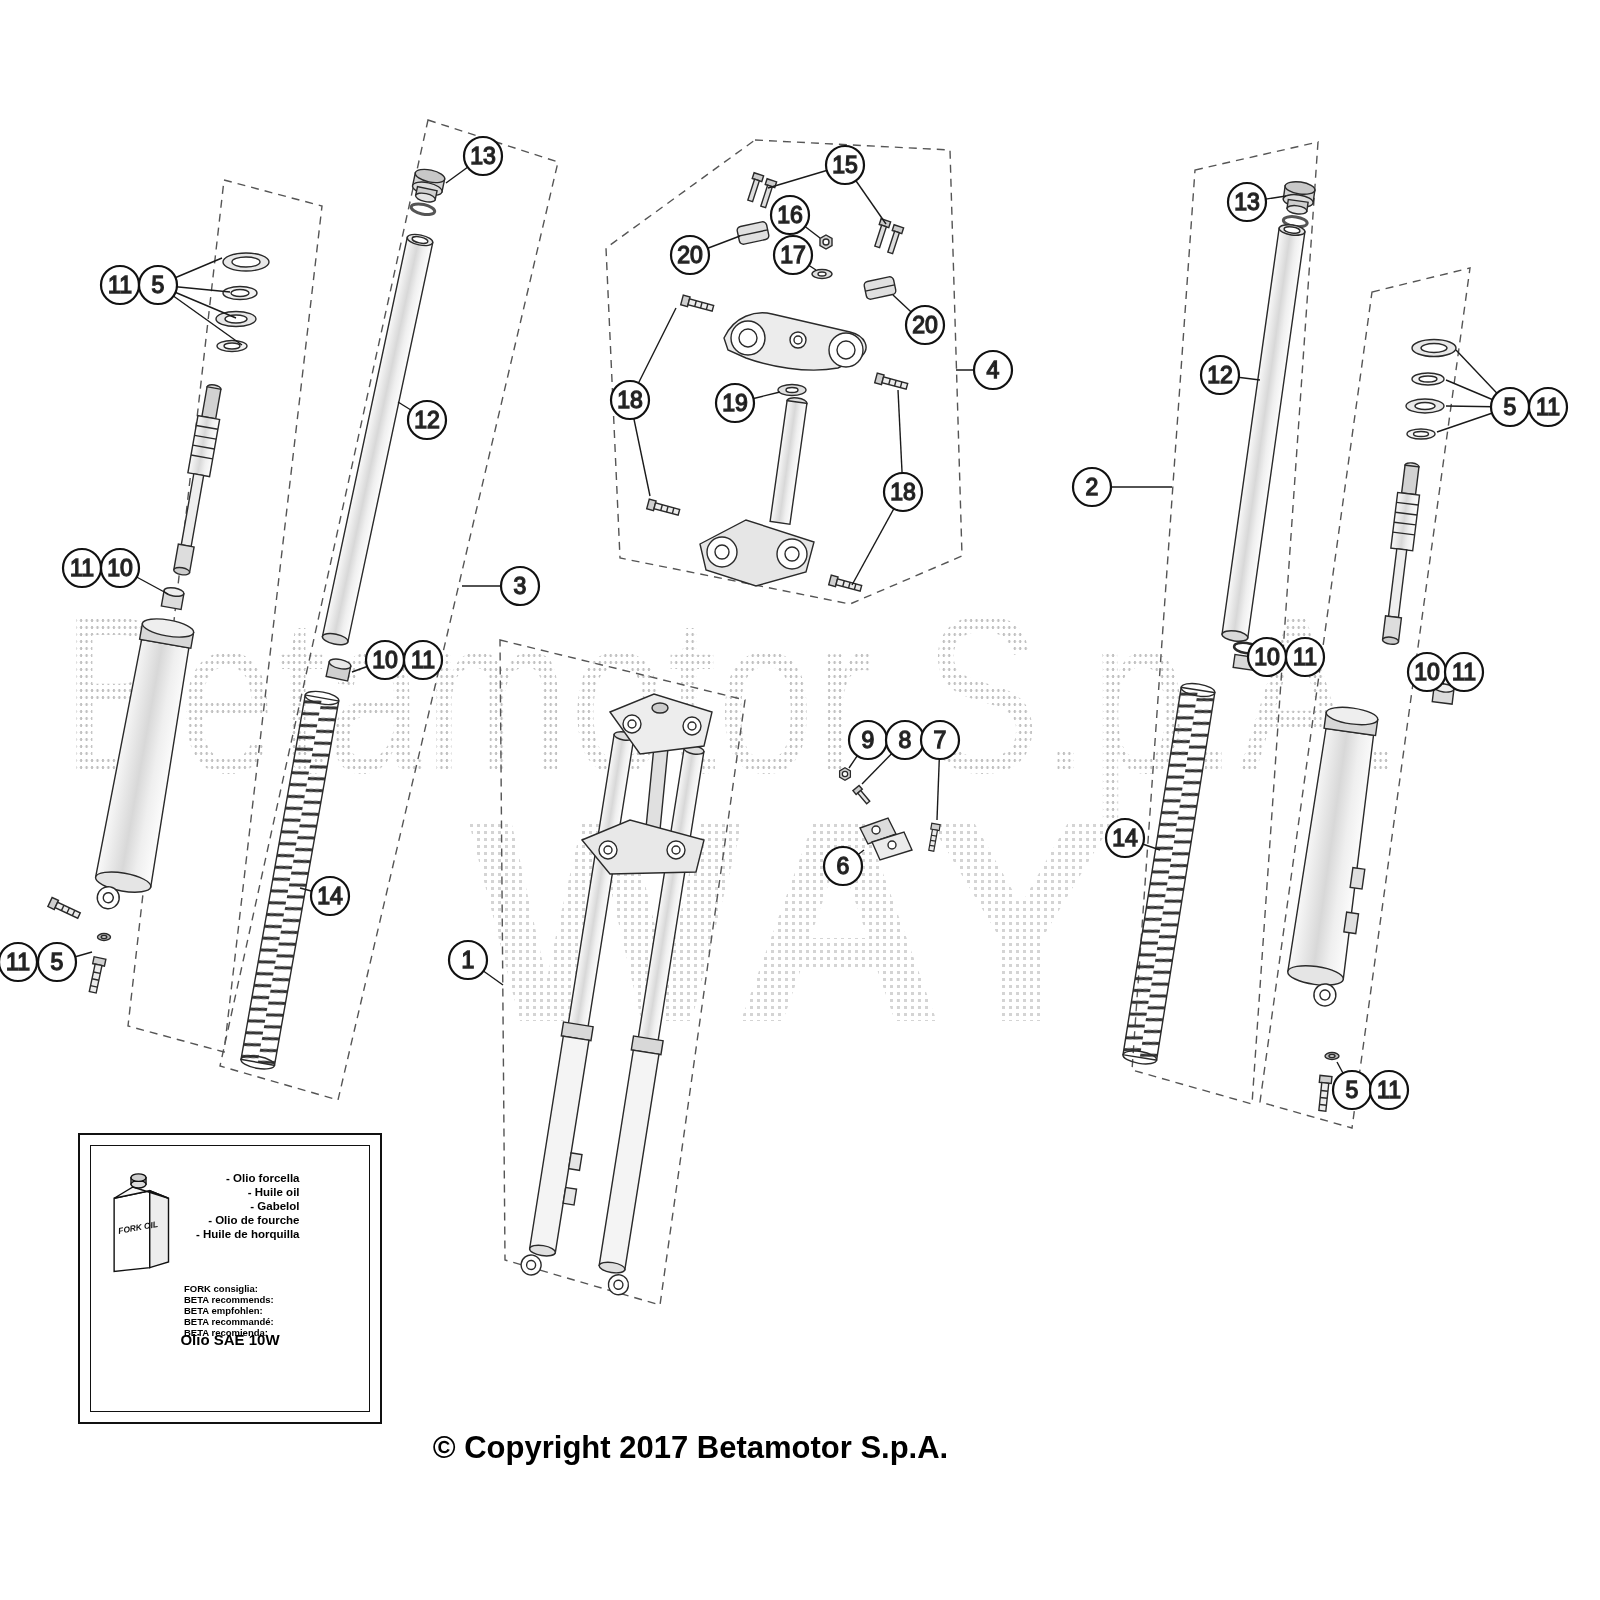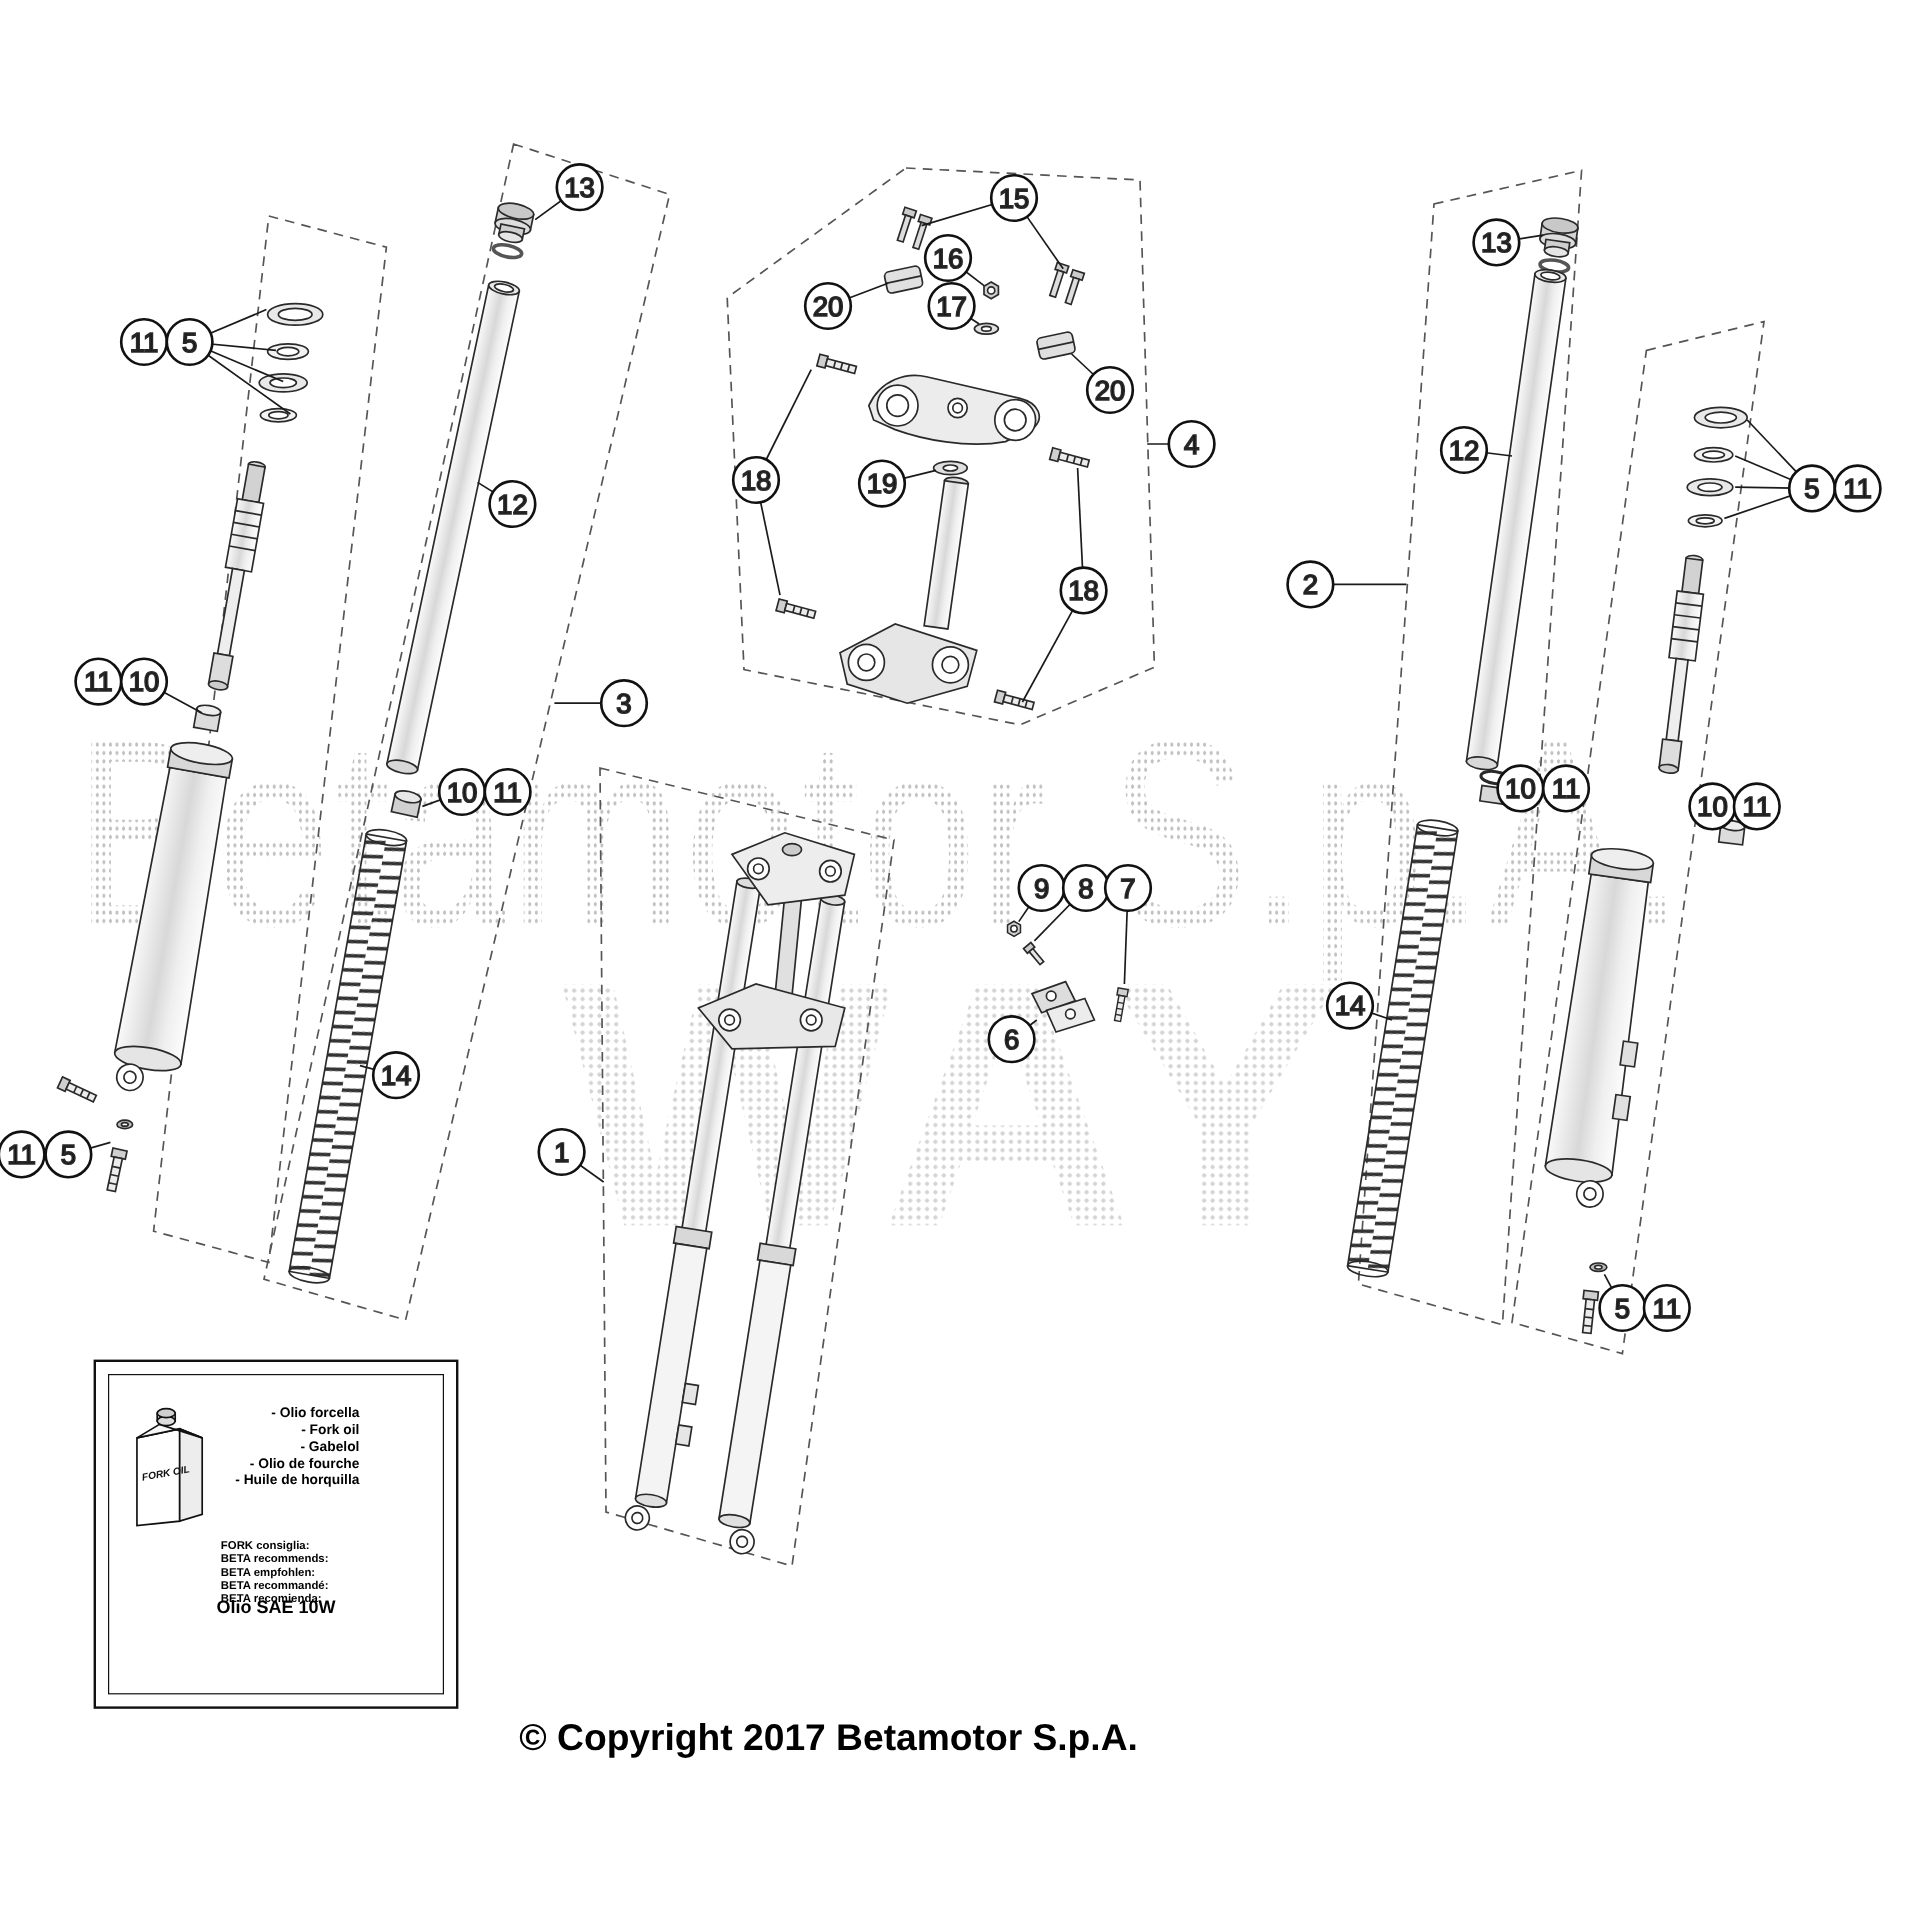--- a/index.html
+++ b/index.html
@@ -548,21 +548,21 @@
       <path d="M52,36 L72,44 L72,112 L52,118 Z" fill="#ededed"></path>
       <path d="M14,44 L34,32 L72,44 L52,36 Z" fill="#f7f7f7"></path>
       <rect x="32" y="22" width="16" height="7" fill="#e5e5e5"></rect>
       <ellipse cx="40" cy="29" rx="8" ry="4" fill="#ddd"></ellipse>
       <ellipse cx="40" cy="22" rx="8" ry="4" fill="#cfcfcf"></ellipse>
     </g>
     <text transform="translate(19,82) rotate(-10)" font-size="9" font-weight="bold" font-style="italic" fill="#111" stroke="none">FORK OIL</text>
   </svg>
   <div class="oil-names">
     <div>- Olio forcella</div>
-    <div>- Fork oil</div>
+    <div>- Huile oil</div>
     <div>- Gabelol</div>
     <div>- Olio de fourche</div>
     <div>- Huile de horquilla</div>
   </div>
   <div class="beta">
     <div>FORK consiglia:</div>
     <div>BETA recommends:</div>
     <div>BETA empfohlen:</div>
     <div>BETA recommandé:</div>
     <div>BETA recomienda:</div>

